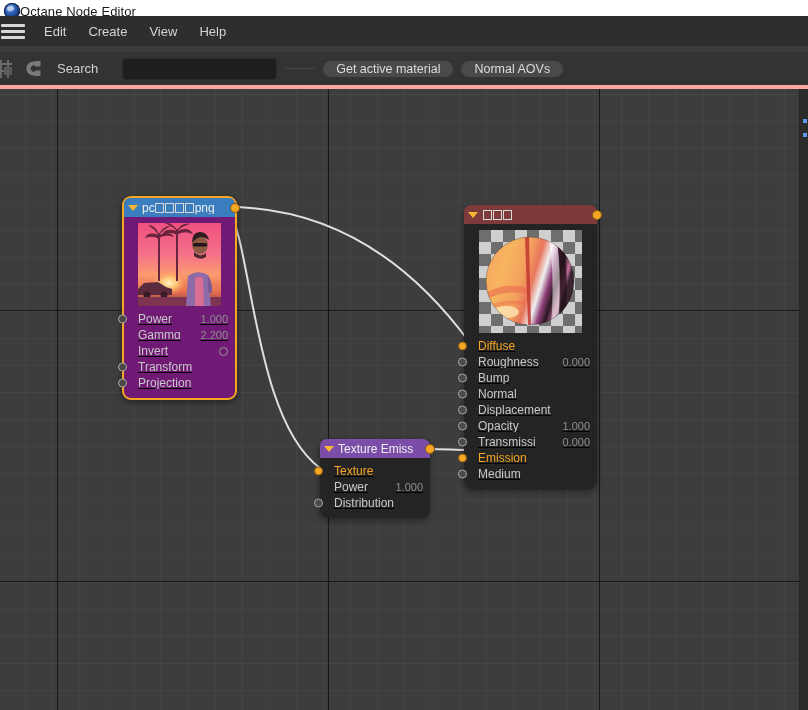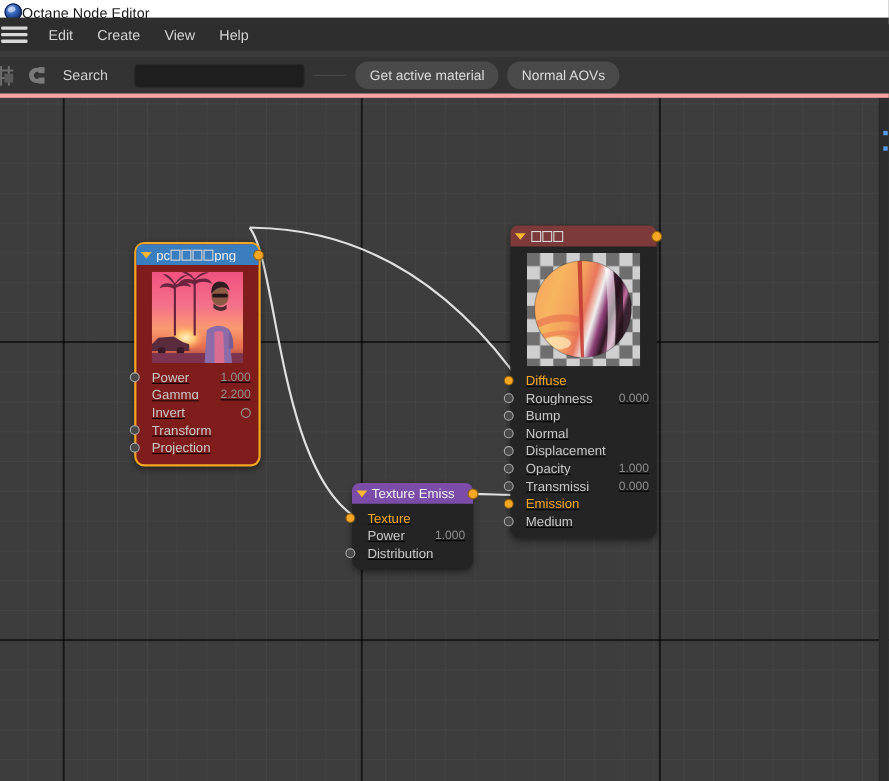--- a/index.html
+++ b/index.html
@@ -72,21 +72,21 @@
     width: 155px; height: 22px; margin-left: 24px;
     background: #1e1e1e; border: 1px solid #2a2a2a; border-radius: 4px;
     color: #cfcfcf; font-size: 12px; padding: 0 6px;
     font-family: "Liberation Sans", sans-serif;
     outline: none;
   }
   #tb-divider {
     width: 30px; height: 1px; background: #4a4a4a; margin-left: 8px; flex: 0 0 auto;
   }
   .tb-btn {
-    height: 25px; margin-left: 8px; padding: 0 13px;
+    height: 16px; margin-left: 8px; padding: 0 13px;
     background: #4a4a4a; border: none; border-radius: 12px;
     color: #dcdcdc; font-size: 12.5px;
     font-family: "Liberation Sans", sans-serif;
     cursor: pointer; white-space: nowrap;
   }
 
   
   #canvas {
     position: absolute; left: 0; top: 89px; width: 808px; height: 621px;
     background: #3d3d3d;
@@ -127,22 +127,21 @@
 
   
   .node {
     position: absolute;
     background: #242424;
     border-radius: 9px;
     box-shadow: 0 2px 6px rgba(0,0,0,.45);
   }
   .node.selected {
     border: 2px solid #f5a623;
-    background: #7f1d1d;
-    margin-top: 24px;
+    background: #701a75;
   }
   .node-title {
     height: 19px; border-radius: 7px 7px 0 0;
     display: flex; align-items: center;
     padding: 0 5px 0 4px;
     position: relative;
     cursor: move;
   }
   .node.selected .node-title { border-radius: 6px 6px 0 0; }
   .tri {

